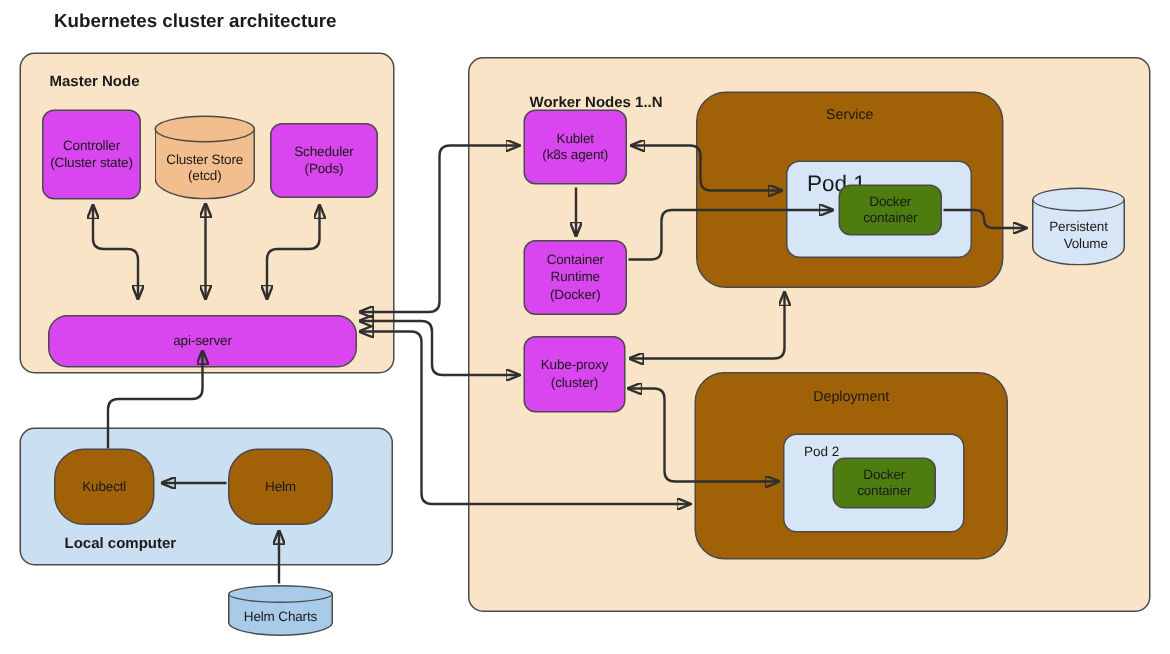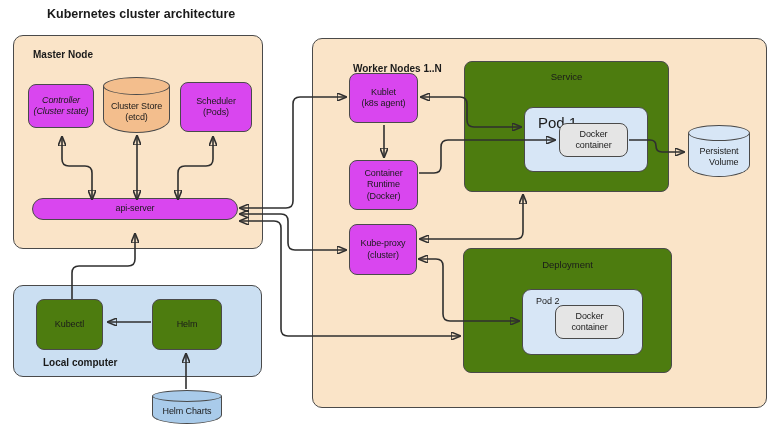--- a/index.html
+++ b/index.html
@@ -4,32 +4,32 @@
 <style>
   html,body{margin:0;padding:0;background:#ffffff;}
   .canvas{
     position:relative;width:780px;height:436px;background:#ffffff;
     font-family:"Liberation Sans",sans-serif;color:#1a1a1a;overflow:hidden;
   }
   .box{position:absolute;box-sizing:border-box;border:1.5px solid #4a4a4a;}
   .container-orange{background:#FAE4C8;border-radius:10px;}
   .container-blue{background:#CBDFF2;border-radius:10px;}
   .node-orange{background:#d946ef;border-radius:8px;}
-  .node-blue{background:#4d7c0f;border-radius:8px;}
+  .node-blue{background:#a16207;border-radius:20px;}
   .pod{background:#D7E6F6;border-radius:9px;}
-  .docker{background:#e5e5e5;border-radius:8px;}
+  .docker{background:#4d7c0f;border-radius:8px;}
   .pill{border-radius:13px;}
   .lbl{
     display:flex;align-items:center;justify-content:center;text-align:center;
     width:100%;height:100%;font-size:9px;line-height:1.25;white-space:pre-line;
     letter-spacing:-0.1px;
   }
   .sect{position:absolute;font-weight:bold;font-size:10px;white-space:nowrap;}
   .soft{font-weight:normal;font-size:9.5px;}
-  .title{position:absolute;left:47px;top:7px;font-weight:bold;font-size:12.5px;}
+  .title{position:absolute;left:36px;top:7px;font-weight:bold;font-size:12.5px;}
   
   .cyl{position:absolute;box-sizing:border-box;padding-left:36px;}
   .cyl-top{position:absolute;left:0;right:0;top:0;border:1.5px solid #4a4a4a;border-radius:50%;box-sizing:border-box;}
   .cyl-body{position:absolute;left:0;right:0;bottom:0;border:1.5px solid #4a4a4a;border-top:none;box-sizing:border-box;}
   .cyl-orange .cyl-top,.cyl-orange .cyl-body{background:#F3BE8D;}
   .cyl-blue .cyl-top,.cyl-blue .cyl-body{background:#A9CBEA;}
   .cyl-lightblue .cyl-top,.cyl-lightblue .cyl-body{background:#D7E6F6;}
   .cyl-label{position:absolute;left:0;right:0;display:flex;align-items:center;justify-content:center;
     text-align:center;font-size:9px;line-height:1.25;white-space:pre-line;letter-spacing:-0.1px;}
   svg.wires{position:absolute;left:0;top:0;z-index:10;pointer-events:none;}
@@ -39,38 +39,38 @@
 <body>
 
 <div class="canvas">
 
   <div class="title">Kubernetes cluster architecture</div>
 
   <div class="box container-orange" style="left:13px;top:35px;width:250px;height:214px;">
     <div class="sect" style="left:19px;top:13px;">Master Node</div>
   </div>
 
-  <div class="box node-orange" style="left:28px;top:84px;width:66px;height:44px;font-style:italic;">
+  <div class="box node-orange" style="left:28px;top:73px;width:66px;height:60px;">
     <div class="lbl">Controller
 (Cluster state)</div>
   </div>
 
   <div class="cyl cyl-orange" style="left:103px;top:77px;width:67px;height:56px;">
     <div class="cyl-body" style="top:9px;border-radius:0 0 50% 50% / 0 0 14px 14px;"></div>
     <div class="cyl-top" style="height:18px;"></div>
     <div class="cyl-label" style="top:16px;bottom:2px;">Cluster Store
 (etcd)</div>
   </div>
 
   <div class="box node-orange" style="left:180px;top:82px;width:72px;height:50px;">
     <div class="lbl">Scheduler
 (Pods)</div>
   </div>
 
-  <div class="box node-orange pill" style="left:32px;top:198px;width:206px;height:22px;">
+  <div class="box node-orange pill" style="left:32px;top:210px;width:206px;height:35px;">
     <div class="lbl">api-server</div>
   </div>
 
   <div class="box container-orange" style="left:312px;top:38px;width:455px;height:370px;">
     <div class="sect" style="left:40px;top:8px;margin-top:16px;">Worker Nodes 1..N</div>
   </div>
 
   <div class="box node-orange" style="left:349px;top:73px;width:69px;height:50px;">
     <div class="lbl">Kublet
 (k8s agent)</div>

